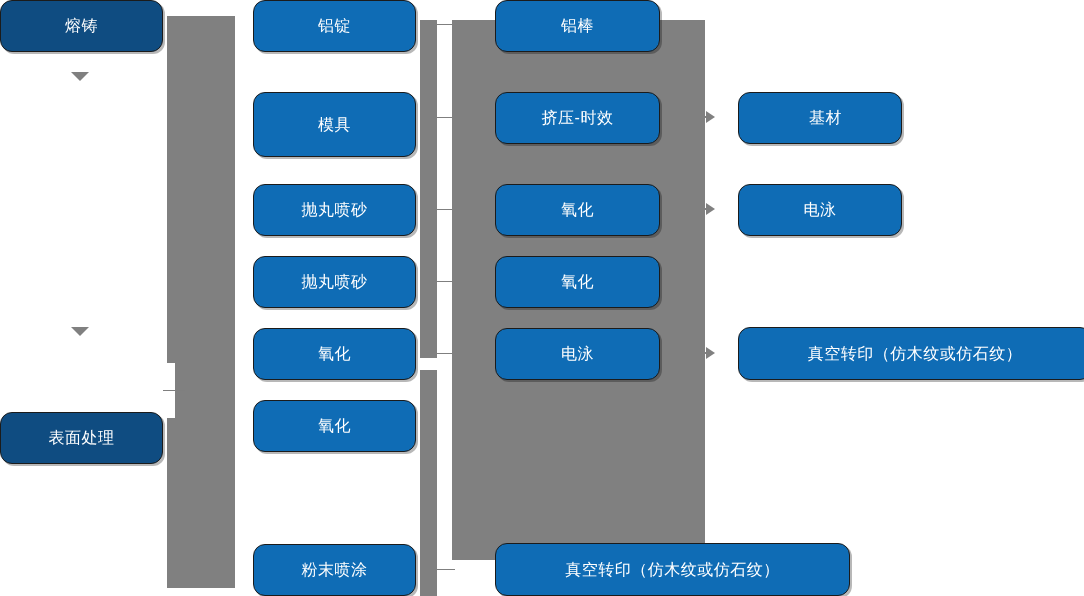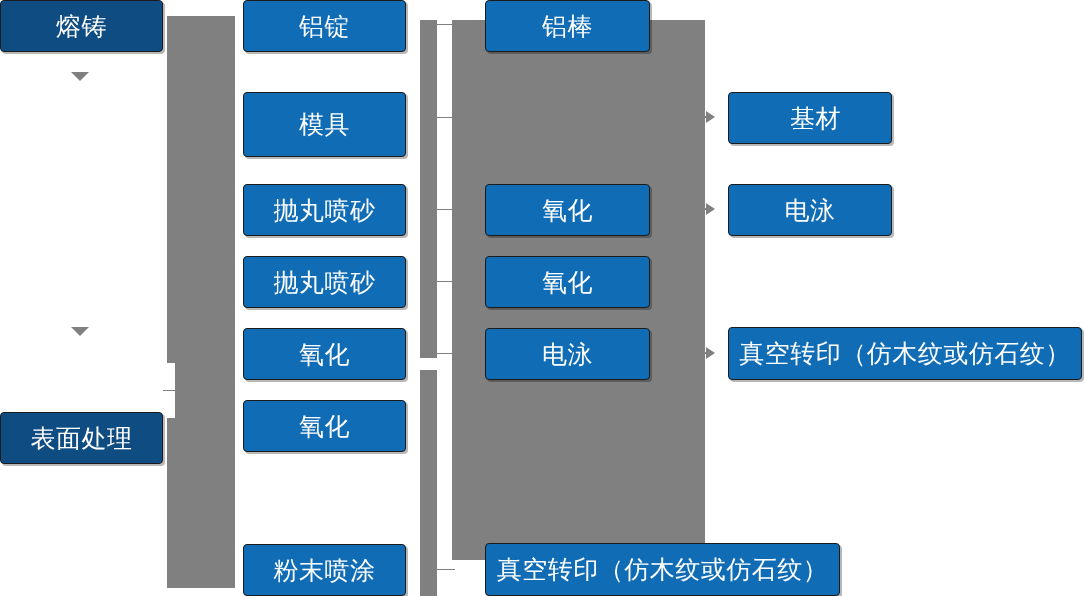--- a/index.html
+++ b/index.html
@@ -61,30 +61,30 @@
   }
 
   
   .box {
     position: absolute;
     box-sizing: border-box;
     display: flex;
     align-items: center;
     justify-content: center;
     color: #ffffff;
-    border-radius: 4px;
+    border-radius: 12px;
     border: 1px solid #1b1b1b;
-    font-size: 25px;
+    font-size: 16px;
     line-height: 1;
     letter-spacing: 0.5px;
     white-space: nowrap;
     box-shadow: 2px 2px 0 rgba(0,0,0,0.28);
   }
   .box.dark  { background: #0f4c81; }
-  .box.mid   { background: #0f6cb5; }
+  .box.mid   { background: #0f6cb5; margin-left: 10px; }
 
   .box .lbl { pointer-events: none; }
 </style>
 </head>
 <body>
 
 <div id="canvas">
 
   <div class="gray" style="left:167px; top:16px; width:68px; height:572px;"></div>
 
@@ -162,20 +162,23 @@
 
 
   <div class="box mid" style="left:485px; top:0px; width:165px; height:52px;">
     <span class="lbl">铝棒</span>
   </div>
 
   <div class="box mid" style="left:243px; top:544px; width:163px; height:52px;">
     <span class="lbl">粉末喷涂</span>
   </div>
 
+  <div class="box mid" style="left:485px; top:92px; width:165px; height:52px;">
+    <span class="lbl">挤压-时效</span>
+  </div>
 
   <div class="box mid" style="left:485px; top:184px; width:165px; height:52px;">
     <span class="lbl">氧化</span>
   </div>
 
   <div class="box mid" style="left:485px; top:256px; width:165px; height:52px;">
     <span class="lbl">氧化</span>
   </div>
 
   <div class="box mid" style="left:485px; top:328px; width:165px; height:52px;">

